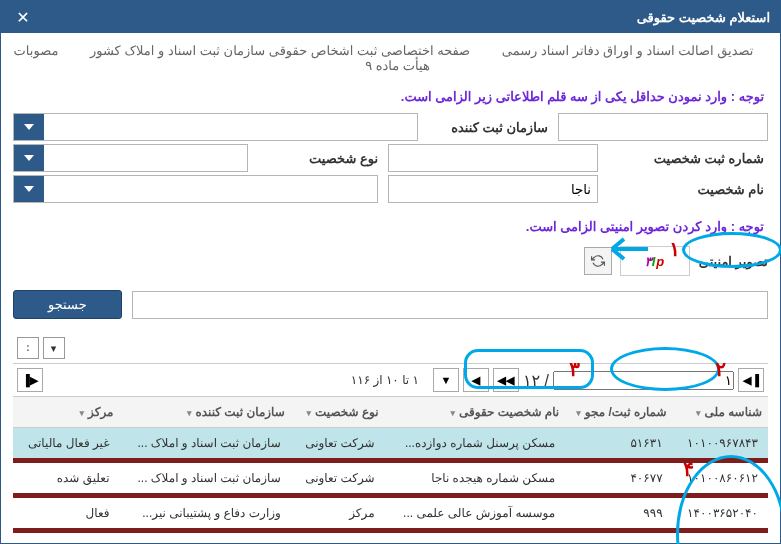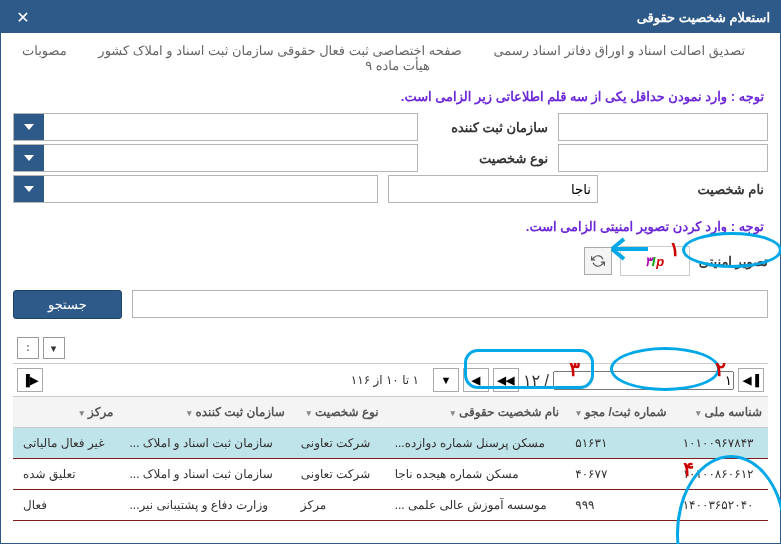--- a/index.html
+++ b/index.html
@@ -90,21 +90,21 @@
   display:flex; align-items:center; justify-content:center;
   font-style:italic; font-weight:bold; letter-spacing:1px;
 }
 .captcha-img .c1{color:#c00;}
 .captcha-img .c2{color:#0a0;}
 .captcha-img .c3{color:#a0a;}
 .refresh-btn{
   width:28px;height:28px;border:1px solid #aaa;background:#f4f4f4;cursor:pointer;
   display:flex;align-items:center;justify-content:center;
 }
-.search-row{display:flex;gap:10px;align-items:flex-start;justify-content:center;margin:14px 0;}
+.search-row{display:flex;gap:10px;align-items:center;justify-content:center;margin:14px 0;}
 .search-btn{
   background:#2e5a8a;color:#fff;border:1px solid #1d4266;
   padding:6px 34px;font-family:inherit;cursor:pointer;border-radius:3px;font-size:13px;
 }
 .captcha-input{ width:90px;height:30px;border:1px solid #aaa;}
 .grid-toolbar{
   padding:4px 4px;
 }
 .grid-toolbar .gbtn{
   border:1px solid #999;background:#fff;width:22px;height:22px;
@@ -119,40 +119,40 @@
   border:1px solid #aaa;background:#fff;width:26px;height:24px;cursor:pointer;
   display:inline-flex;align-items:center;justify-content:center;font-size:11px;font-weight:bold;
 }
 .pager .info{font-size:12px;color:#333;margin-right:10px;}
 table.grid{width:100%;border-collapse:collapse;font-size:12px;}
 table.grid th{
   background:#f4f4f4;color:#555;padding:8px 6px;text-align:right;border-bottom:1px solid #ccc;
   position:relative;white-space:nowrap;
 }
 table.grid th .sorticon{font-size:9px;color:#888;margin-right:4px;}
-table.grid td{padding:8px 10px;border-bottom:1px solid #7f1d1d;text-align:left;white-space:nowrap;overflow:hidden;text-overflow:ellipsis;}
+table.grid td{padding:8px 10px;border-bottom:5px solid #7f1d1d;text-align:right;white-space:nowrap;overflow:hidden;text-overflow:ellipsis;}
 tr.selected td{background:#bfe4ea;}
 
 .ann{position:absolute;border:3px solid #00a8e8;border-radius:50%;pointer-events:none;}
 .rect-ann{position:absolute;border:3px solid #00a8e8;border-radius:14px;pointer-events:none;}
 .num{position:absolute;color:#c00;font-weight:bold;font-size:20px;pointer-events:none;}
 .arrow{position:absolute;pointer-events:none;}
 </style>
 </head>
 <body>
 
 <div class="window">
   <div class="titlebar">
     <span>استعلام شخصیت حقوقی</span>
     <button class="close-btn">✕</button>
   </div>
 
   <div class="linkbar">
     <span>تصدیق اصالت اسناد و اوراق دفاتر اسناد رسمی</span>
-    <span>صفحه اختصاصی ثبت فعال حقوقی سازمان ثبت اسناد و املاک کشور</span>
+    <span>صفحه اختصاصی ثبت اشخاص حقوقی سازمان ثبت اسناد و املاک کشور</span>
     <span>مصوبات هیأت ماده ۹</span>
   </div>
 
   <div class="body">
     <div class="note">توجه : وارد نمودن حداقل یکی از سه قلم اطلاعاتی زیر الزامی است.</div>
 
     <div class="formrow">
       <div class="col-input-r"><input type="text" style=""></div>
       <div class="col-label-l">سازمان ثبت کننده</div>
       <div class="col-input-l">
@@ -161,20 +161,21 @@
           <div class="ddarrow">
               <svg viewBox="0 0 10 10">
                 <path d="M0 2 L5 8 L10 2 Z"></path>
               </svg>
             </div>
         </div>
       </div>
     </div>
 
     <div class="formrow">
+      <div class="col-label-r">شماره ثبت شخصیت</div>
       <div class="col-input-r"><input type="text" style=""></div>
       <div class="col-label-l">نوع شخصیت</div>
       <div class="col-input-l">
         <div class="dd">
           <div style="flex:1"></div>
           <div class="ddarrow">
               <svg viewBox="0 0 10 10">
                 <path d="M0 2 L5 8 L10 2 Z"></path>
               </svg>
             </div>

